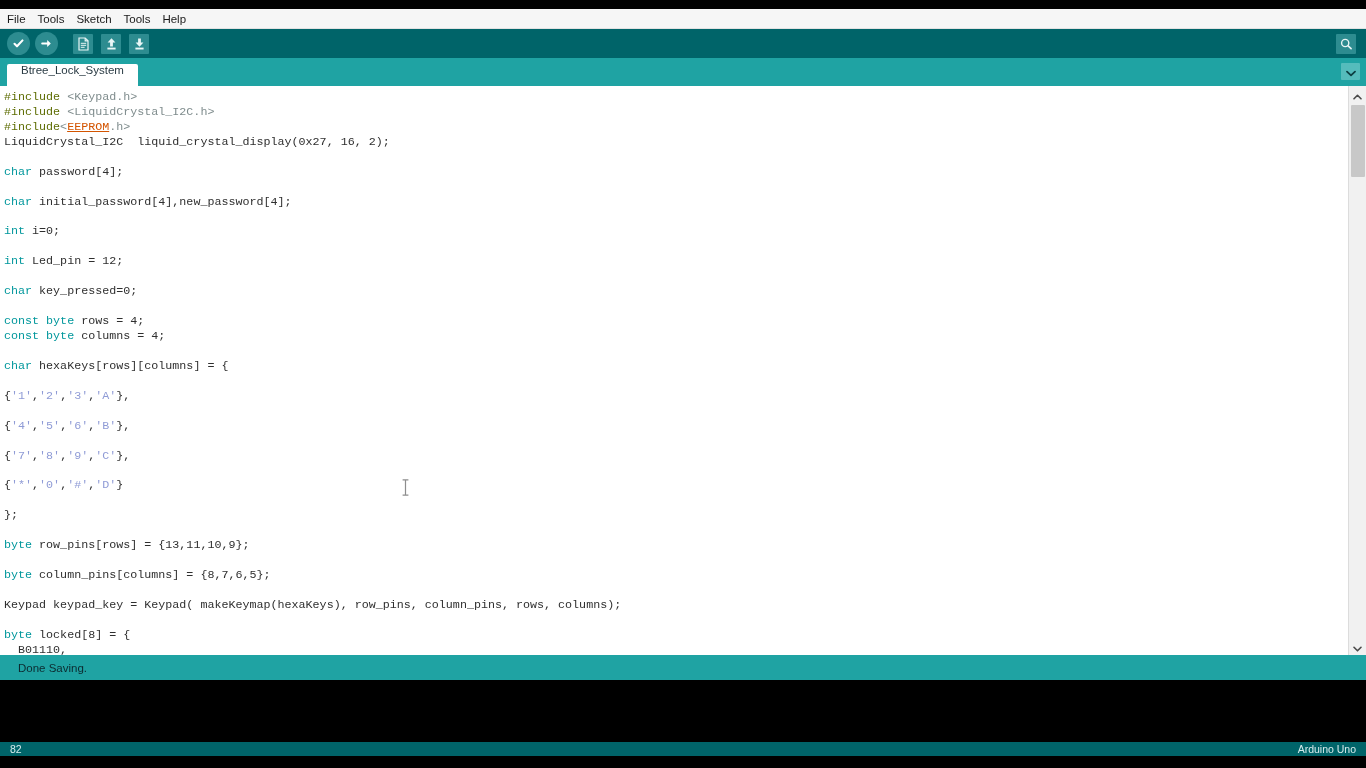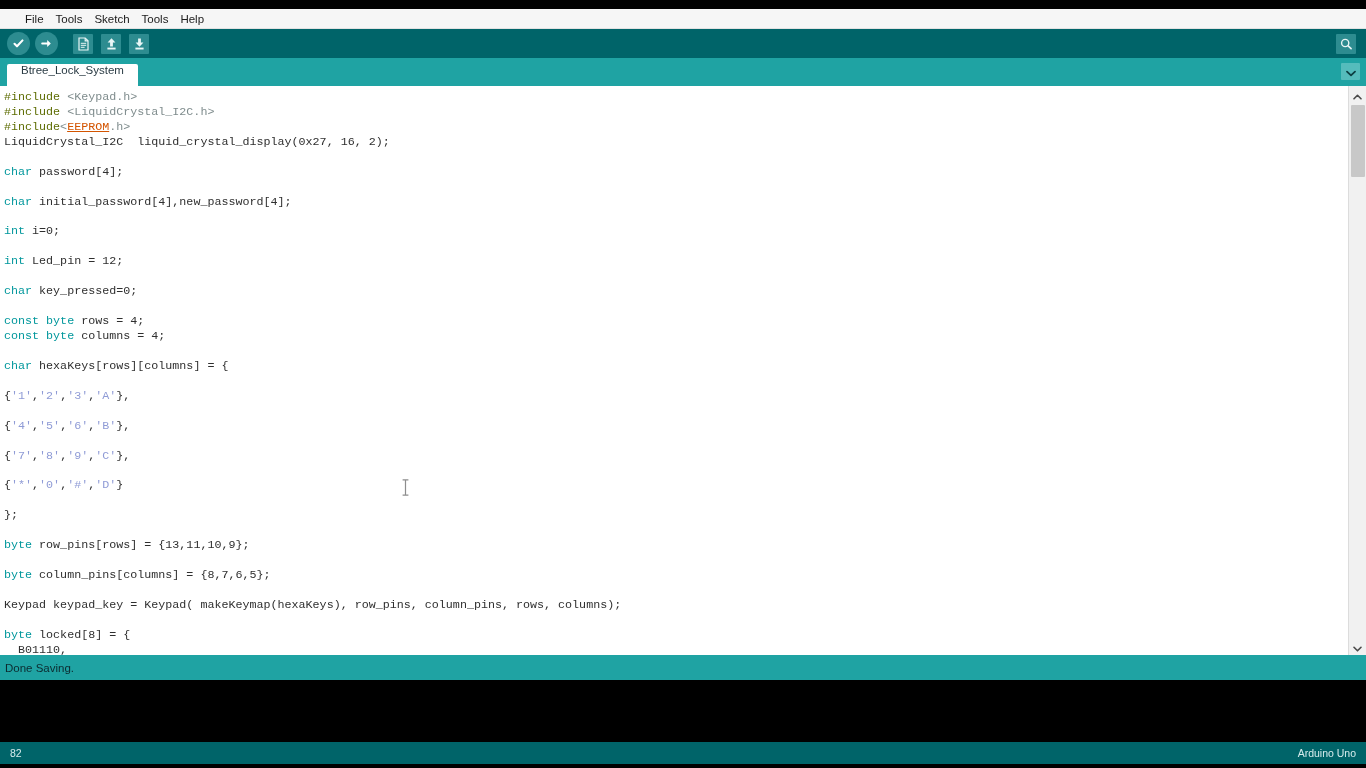--- a/index.html
+++ b/index.html
@@ -7,21 +7,21 @@
   body { font-family:"Liberation Sans", sans-serif; -webkit-font-smoothing:antialiased; }
 
   #app { position:relative; width:1366px; height:768px; background:#000; }
 
   
   .top-strip { position:absolute; left:0; top:0; width:1366px; height:9px; background:#000; }
 
   
   .menubar {
     position:absolute; left:0; top:9px; width:1366px; height:20px;
-    background:#f6f6f6; display:flex; align-items:center; padding-left:19px;
+    background:#f6f6f6; display:flex; align-items:center; padding-left:1px;
     border-bottom:1px solid #e2e2e2;
   }
   .menu-item {
     font-size:11.5px; color:#1a1a1a; padding:1px 6px; line-height:16px;
     cursor:default; white-space:nowrap;
   }
 
   
   .toolbar {
     position:absolute; left:0; top:29px; width:1366px; height:29px;
@@ -98,33 +98,33 @@
   .vs-up { top:0; }
   .vs-down { bottom:0; }
   .vs-thumb {
     position:absolute; left:2px; top:19px; width:14px; height:72px;
     background:#c8c8c8; border-radius:1px; cursor:default;
   }
 
   
   .statusbar {
     position:absolute; left:0; top:655px; width:1366px; height:25px;
-    background:#1fa3a3; display:flex; align-items:center; padding-left:5px;
+    background:#1fa3a3; display:flex; align-items:center; padding-left:18px;
   }
   .status-text { font-size:11.5px; color:#0c2b30; }
 
   
   .console {
     position:absolute; left:0; top:680px; width:1366px; height:62px;
     background:#000000;
   }
 
   
   .bottombar {
-    position:absolute; left:0; top:742px; width:1366px; height:22px;
+    position:absolute; left:0; top:742px; width:1366px; height:14px;
     background:#006469; display:flex; align-items:center;
     padding:0 10px; justify-content:space-between;
   }
   .bb-text { font-size:10.5px; color:#d6eced; }
 </style>
 </head>
 <body>
 
 <div id="app">
 

